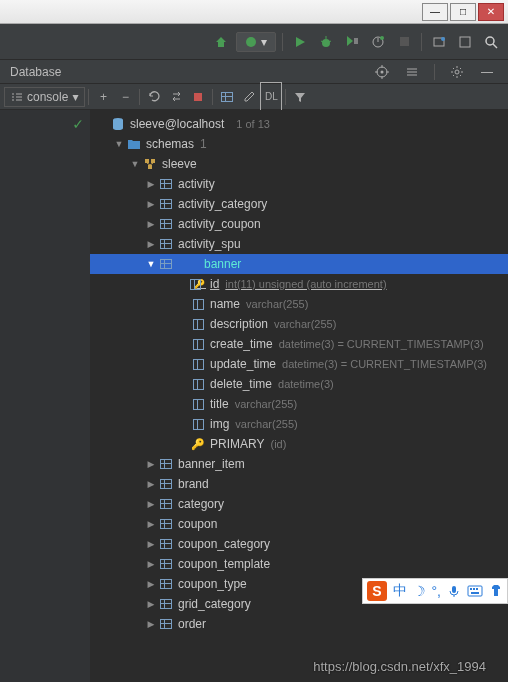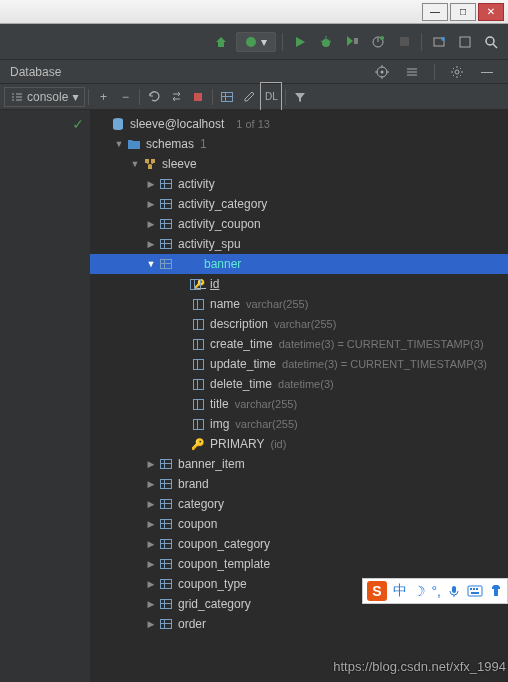--- a/index.html
+++ b/index.html
@@ -37,21 +37,21 @@
 .table-ic::before { content:""; position:absolute; left:0; right:0; top:3px; height:1px; background:#7a9ec2; }
 .table-ic::after { content:""; position:absolute; top:0; bottom:0; left:3px; width:1px; background:#7a9ec2; }
 .col-ic { border: 1px solid #7a9ec2; width: 11px; height: 11px; position: relative; }
 .col-ic::after { content:""; position:absolute; top:0; bottom:0; left:3px; width:1px; background:#7a9ec2; }
 .key-ic { color: #e0a83c; font-size: 11px; }
 .dim { color: #777; margin-left: 6px; font-size: 11px; }
 .row .txt { color: #c8c8c8; }
 .row.sel .txt { color: #5eead4; padding-left: 26px; }
 .schema-count { color: #777; margin-left: 6px; }
 .conn-count { color: #777; margin-left: 12px; font-size: 11px; }
-.watermark { position: absolute; bottom: 8px; right: 2px; color: #aaa; font-size: 13px; text-shadow: 0 0 2px #000; pointer-events: none; }
+.watermark { position: absolute; bottom: 8px; right: 22px; color: #aaa; font-size: 13px; text-shadow: 0 0 2px #000; pointer-events: none; }
 .ime-bar { position: absolute; bottom: 78px; right: 0; background: #fff; border: 1px solid #ccc; display: flex; align-items: center; padding: 2px 4px; gap: 6px; font-size: 14px; }
 .ime-s { background: #e85412; color: #fff; width: 20px; height: 20px; border-radius: 3px; display: flex; align-items: center; justify-content: center; font-weight: bold; font-size: 14px; }
 .ime-ico { color: #2b7bd9; font-size: 14px; }
 svg { display: block; }
 </style>
 </head>
 <body>
 
 <div class="window">
 
@@ -283,20 +283,21 @@
           </span>
           <span class="txt">banner</span>
         </div>
         <div class="row" style="padding-left: 86px; text-decoration: underline;">
           <span class="arrow"></span>
           <span class="ticon">
             <span class="col-ic" style="position:relative"></span>
             <span class="key-ic" style="margin-left:-6px;font-size:9px">🔑</span>
           </span>
           <span class="txt">id</span>
+          <span class="dim">int(11) unsigned (auto increment)</span>
         </div>
         <div class="row" style="padding-left: 86px;">
           <span class="arrow"></span>
           <span class="ticon">
             <span class="col-ic"></span>
           </span>
           <span class="txt">name</span>
           <span class="dim">varchar(255)</span>
         </div>
         <div class="row" style="padding-left: 86px;">

